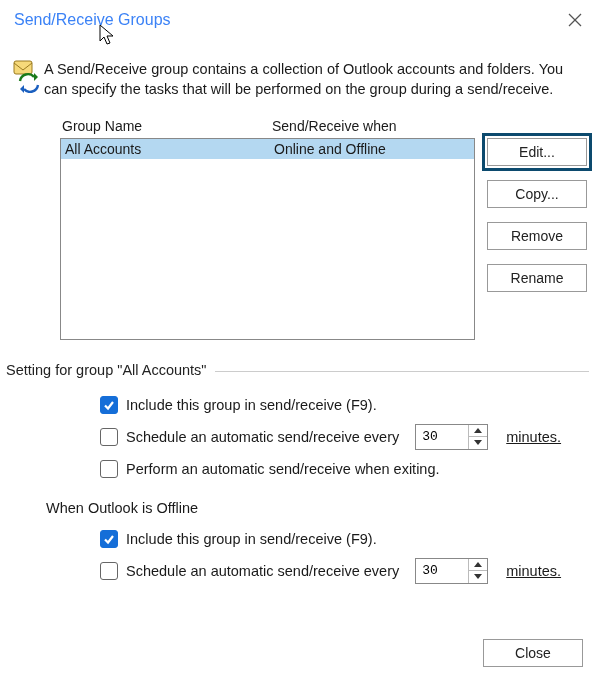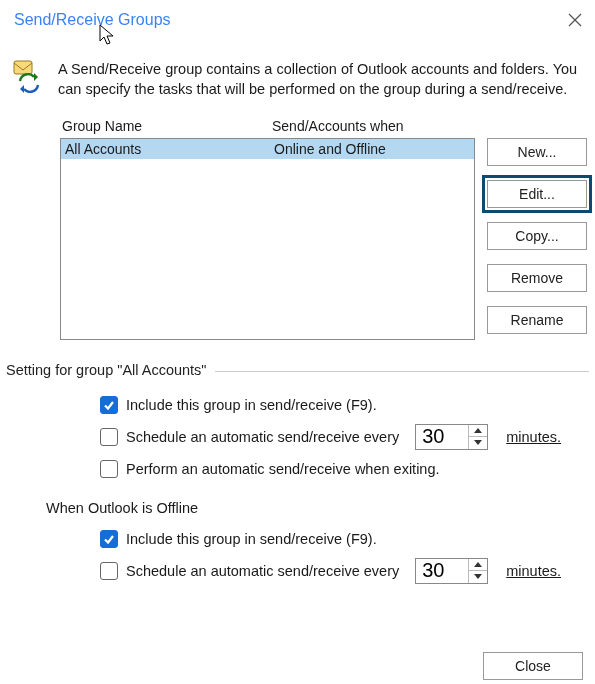--- a/index.html
+++ b/index.html
@@ -36,21 +36,20 @@
   .titlebar .close svg { width: 14px; height: 14px; stroke: #555; }
   .cursor {
     position: absolute;
     top: 23px;
     left: 98px;
     pointer-events: none;
   }
   .intro {
     display: flex;
     padding: 18px 8px 18px 12px;
-    gap: 14px;
   }
   .intro-icon {
     width: 32px;
     flex: 0 0 32px;
     height: 32px;
     position: relative;
   }
   .intro-text {
     line-height: 1.4;
     font-size: 14.5px;
@@ -153,41 +152,41 @@
     display: inline-flex;
     align-items: stretch;
     border: 1px solid #888;
     height: 24px;
     margin-left: 8px;
   }
   .spin input {
     border: none;
     width: 40px;
     padding: 0 6px;
-    font-family: Liberation Sans, sans-serif;
-    font-size: 20px;
+    font-family: Liberation Mono, monospace;
+    font-size: 13px;
     outline: none;
   }
   .spin .arrows {
     width: 18px;
     border-left: 1px solid #bbb;
     display: flex;
     flex-direction: column;
   }
   .spin .arrows div {
     flex: 1;
     display: flex;
     align-items: center;
     justify-content: center;
   }
   .spin .arrows div:first-child { border-bottom: 1px solid #bbb; }
   .spin .arrows svg { width: 8px; height: 5px; fill: #333; }
   .footer {
     position: absolute;
-    bottom: 4px;
+    bottom: 17px;
     right: 12px;
     text-decoration: underline;
   }
   .footer .btn { width: 100px; }
   .unit { margin-left: 10px; text-decoration: underline; }
 </style>
 </head>
 <body>
 
 <div class="titlebar">
@@ -217,31 +216,30 @@
       <polygon points="12,34 8,30 12,26" fill="#1a5fbf"></polygon>
     </svg>
   </div>
   <div class="intro-text">A Send/Receive group contains a collection of Outlook accounts and folders. You can specify the tasks that will be performed on the group during a send/receive.</div>
 </div>
 
 <div class="group-area">
   <div class="list-wrap">
     <div class="list-headers">
       <div>Group Name</div>
-      <div>Send/Accounts when</div>
+      <div>Send/Receive when</div>
     </div>
     <div class="list-box">
       <div class="list-row selected">
         <div>All Accounts</div>
         <div>Online and Offline</div>
       </div>
     </div>
   </div>
   <div class="side-buttons">
-    <button class="btn">New...</button>
     <div class="highlight-frame">
       <button class="btn" style="width:100%">Edit...</button>
     </div>
     <button class="btn">Copy...</button>
     <button class="btn">Remove</button>
     <button class="btn">Rename</button>
   </div>
 </div>
 
 <div class="section-sep">

